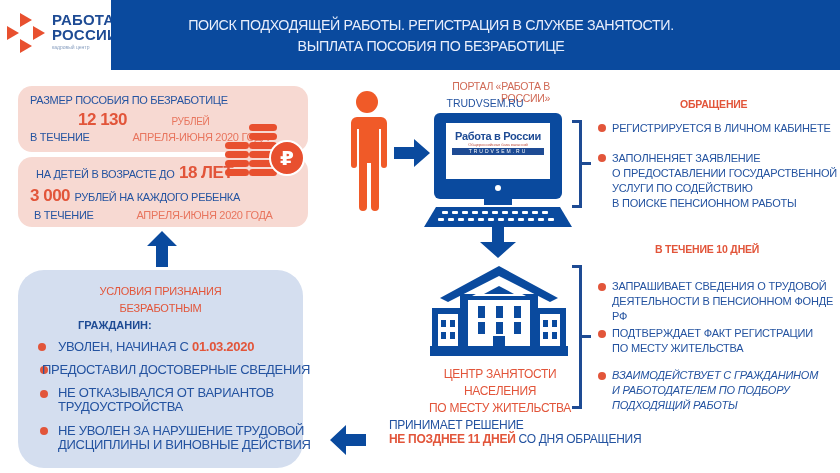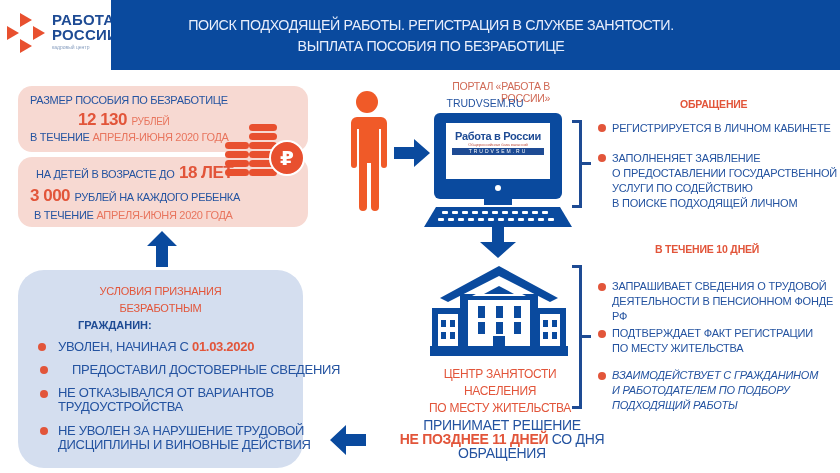--- a/index.html
+++ b/index.html
@@ -14,21 +14,21 @@
   .logo-t2 { left: 52px; top: 27px; font-size: 15px; font-weight: bold; color: #1e4b94; letter-spacing: 0.2px; line-height: 15px; }
   .logo-sub { left: 52px; top: 44px; font-size: 5px; color: #8aa0c0; }
   .header-bar { left: 111px; top: 0; width: 729px; height: 70px; background: #0a4a9e; }
   .header-title { left: 111px; top: 14px; width: 640px; text-align: center; color: #e8eefc; font-size: 15.5px; line-height: 21px; letter-spacing: -0.4px; transform: scaleX(0.92); transform-origin: center; }
 
   
   .card-pink { background: #f7d9d2; border-radius: 14px; }
   .card1 { left: 18px; top: 86px; width: 290px; height: 66px; }
   .card2 { left: 18px; top: 157px; width: 290px; height: 70px; }
   .t-blue { color: #2453a0; }
-  .t-red-light { color: #e8755e; }
+  .t-red-light { color: #e8755e; margin-left: 40px; }
   .small { font-size: 11px; letter-spacing: -0.3px; }
   .c1l1 { left: 30px; top: 94px; }
   .c1l2 { left: 78px; top: 110px; }
   .c1l3 { left: 30px; top: 131px; }
   .c2l1 { left: 36px; top: 163px; }
   .c2l2 { left: 30px; top: 186px; }
   .c2l3 { left: 34px; top: 209px; }
   .big { font-size: 17px; font-weight: bold; color: #e2553a; letter-spacing: -0.5px; }
 
   .coins { left: 223px; top: 120px; width: 82px; height: 60px; }
@@ -45,21 +45,21 @@
 
   
   .portal-l1 { left: 420px; top: 80px; width: 130px; text-align: right; font-size: 10.5px; color: #d06a56; letter-spacing: -0.3px; }
   .portal-l2 { left: 420px; top: 97px; width: 130px; text-align: center; font-size: 10.5px; color: #2453a0; }
   .person { left: 345px; top: 90px; width: 44px; height: 122px; }
   .arrow-right { left: 394px; top: 139px; width: 36px; height: 28px; }
   .computer { left: 422px; top: 113px; width: 152px; height: 114px; }
   .arrow-down { left: 480px; top: 226px; width: 36px; height: 32px; }
   .building { left: 430px; top: 264px; width: 138px; height: 92px; }
   .center-l1 { left: 420px; top: 366px; width: 160px; text-align: center; font-size: 12px; color: #e2553a; line-height: 17px; letter-spacing: -0.3px; }
-  .decision { left: 372px; top: 418px; width: 260px; text-align: center; font-size: 14px; color: #2453a0; line-height: 14px; letter-spacing: -0.3px; }
+  .decision { left: 389px; top: 418px; width: 260px; font-size: 12px; color: #2453a0; line-height: 14px; letter-spacing: -0.3px; }
   .arrow-left { left: 330px; top: 425px; width: 36px; height: 30px; }
 
   
   .sec-title { font-size: 10.5px; font-weight: bold; color: #e2553a; letter-spacing: -0.2px; }
   .r-item { font-size: 11px; color: #2453a0; line-height: 15px; letter-spacing: -0.2px; }
   .bracket { border: 3px solid #1e4b94; border-left: none; width: 10px; }
   .bracket-tick { height: 3px; width: 9px; background: #1e4b94; }
 </style>
 </head>
 <body>
@@ -132,21 +132,21 @@
   <div>УСЛОВИЯ ПРИЗНАНИЯ</div>
   <div>БЕЗРАБОТНЫМ</div>
 </div>
 <div class="abs cond-sub">ГРАЖДАНИН:</div>
 
 <div class="abs dot" style="left:38px; top:343px;"></div>
 <div class="abs cond-item" style="left:58px; top:340px;">
   <span>УВОЛЕН, НАЧИНАЯ С </span><span style="color:#e2553a;font-weight:bold">01.03.2020</span>
 </div>
 <div class="abs dot" style="left:40px; top:366px;"></div>
-<div class="abs cond-item" style="left:72px; top:363px;">ПРЕДОСТАВИЛ ДОСТОВЕРНЫЕ СВЕДЕНИЯ</div>
+<div class="abs cond-item" style="left:42px; top:363px;">ПРЕДОСТАВИЛ ДОСТОВЕРНЫЕ СВЕДЕНИЯ</div>
 <div class="abs dot" style="left:40px; top:390px;"></div>
 <div class="abs cond-item" style="left:58px; top:386px;">
   <div>НЕ ОТКАЗЫВАЛСЯ ОТ ВАРИАНТОВ</div>
   <div>ТРУДОУСТРОЙСТВА</div>
 </div>
 <div class="abs dot" style="left:40px; top:427px;"></div>
 <div class="abs cond-item" style="left:58px; top:424px;">
   <div>НЕ УВОЛЕН ЗА НАРУШЕНИЕ ТРУДОВОЙ</div>
   <div>ДИСЦИПЛИНЫ И ВИНОВНЫЕ ДЕЙСТВИЯ</div>
 </div>
@@ -261,21 +261,21 @@
 <div class="abs bracket" style="left:572px; top:120px; height:88px;"></div>
 <div class="abs bracket-tick" style="left:582px; top:162px;"></div>
 
 <div class="abs dot" style="left:598px; top:124px;"></div>
 <div class="abs r-item" style="left:612px; top:121px;">РЕГИСТРИРУЕТСЯ В ЛИЧНОМ КАБИНЕТЕ</div>
 <div class="abs dot" style="left:598px; top:154px;"></div>
 <div class="abs r-item" style="left:612px; top:151px;">
   <div>ЗАПОЛНЕНЯЕТ ЗАЯВЛЕНИЕ</div>
   <div>О ПРЕДОСТАВЛЕНИИ ГОСУДАРСТВЕННОЙ</div>
   <div>УСЛУГИ ПО СОДЕЙСТВИЮ</div>
-  <div>В ПОИСКЕ ПОДХОДЯЩЕЙ ЛИЧНОМ</div>
+  <div>В ПОИСКЕ ПЕНСИОННОМ РАБОТЫ</div>
 </div>
 
 <div class="abs sec-title" style="left:655px; top:243px;">В ТЕЧЕНИЕ 10 ДНЕЙ</div>
 <div class="abs bracket" style="left:572px; top:265px; height:144px;"></div>
 <div class="abs bracket-tick" style="left:582px; top:335px;"></div>
 
 <div class="abs dot" style="left:598px; top:283px;"></div>
 <div class="abs r-item" style="left:612px; top:279px;">
   <div>ЗАПРАШИВАЕТ СВЕДЕНИЯ О ТРУДОВОЙ</div>
   <div>ДЕЯТЕЛЬНОСТИ В ПЕНСИОННОМ ФОНДЕ РФ</div>

